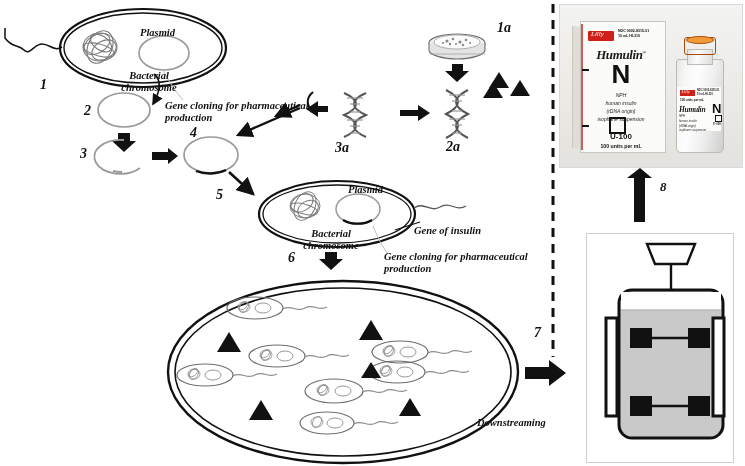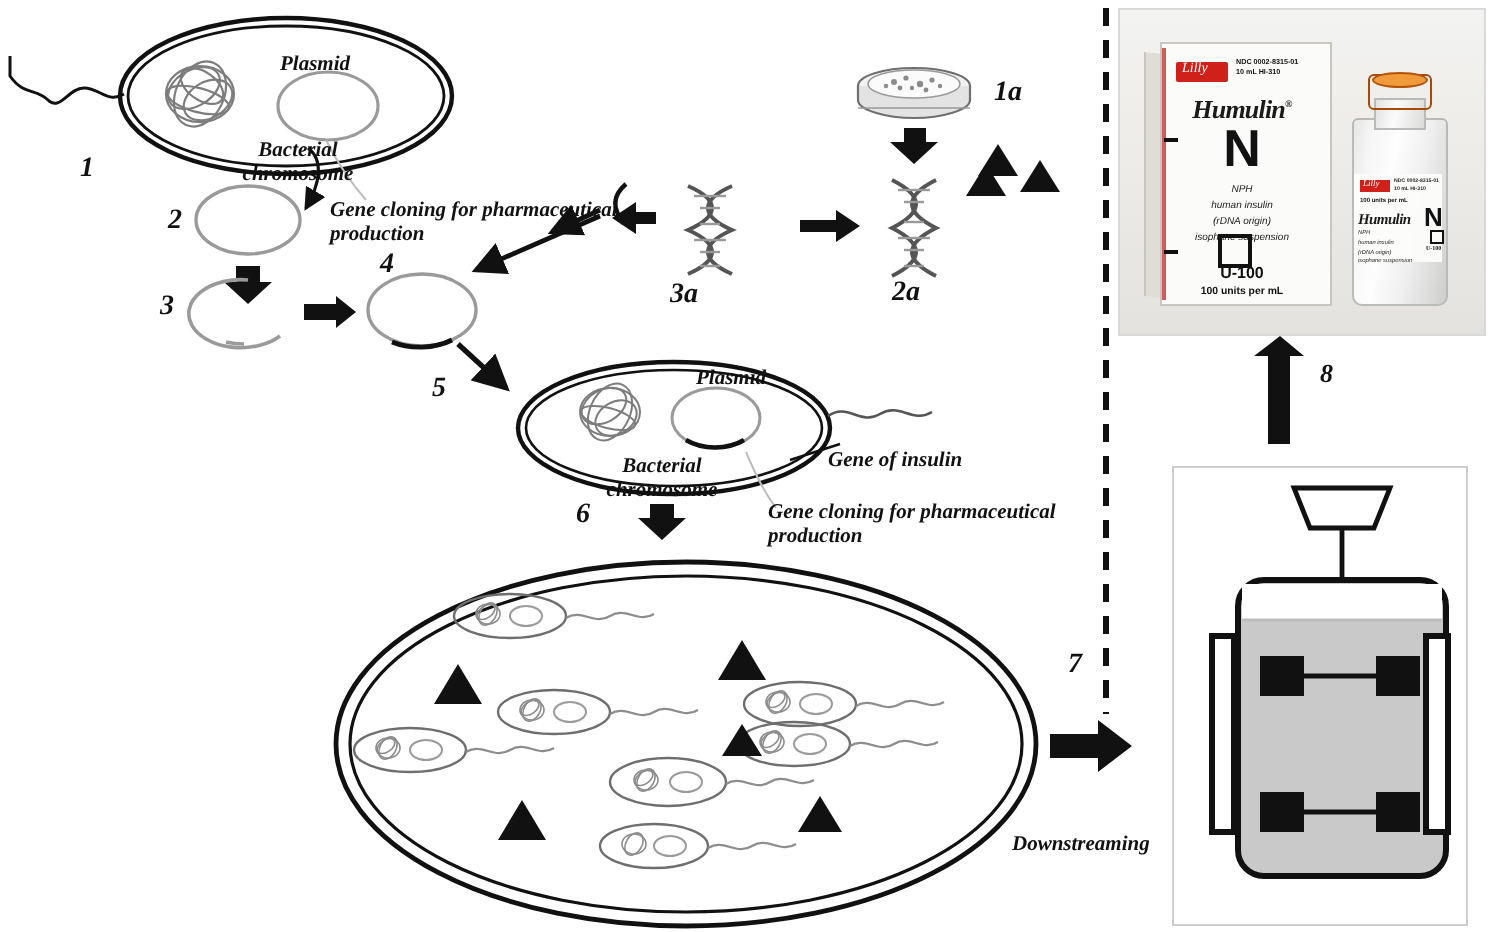--- a/index.html
+++ b/index.html
@@ -393,21 +393,21 @@
   </div>
 
   <div class="lbl num" style="left:40px;top:77px;">1</div>
   <div class="lbl num" style="left:84px;top:103px;">2</div>
   <div class="lbl num" style="left:80px;top:146px;">3</div>
   <div class="lbl num" style="left:190px;top:125px;">4</div>
   <div class="lbl num" style="left:216px;top:187px;">5</div>
   <div class="lbl num" style="left:288px;top:250px;">6</div>
   <div class="lbl num" style="left:534px;top:325px;">7</div>
   <div class="lbl num" style="left:660px;top:180px;font-size:13px;">8</div>
-  <div class="lbl num" style="left:497px;top:39px;">1a</div>
+  <div class="lbl num" style="left:497px;top:20px;">1a</div>
   <div class="lbl num" style="left:446px;top:139px;">2a</div>
   <div class="lbl num" style="left:335px;top:140px;">3a</div>
 
   <div class="lbl cap" style="left:140px;top:27px;">Plasmid</div>
   <div class="lbl cap" style="left:99px;top:70px;width:100px;text-align:center;">
     <span>Bacterial</span><br>
     <span>chromosome</span>
   </div>
   <div class="lbl cap" style="left:165px;top:100px;width:180px;">
     <span>Gene cloning for pharmaceutical</span><br>
@@ -417,14 +417,14 @@
   <div class="lbl cap" style="left:348px;top:184px;">Plasmid</div>
   <div class="lbl cap" style="left:283px;top:228px;width:96px;text-align:center;">
     <span>Bacterial</span><br>
     <span>chromosome</span>
   </div>
   <div class="lbl cap" style="left:414px;top:225px;">Gene of insulin</div>
   <div class="lbl cap" style="left:384px;top:251px;width:190px;">
     <span>Gene cloning for pharmaceutical</span><br>
     <span>production</span>
   </div>
-  <div class="lbl cap" style="left:506px;top:417px;text-align:right;">Downstreaming</div>
+  <div class="lbl cap" style="left:477px;top:417px;text-align:right;">Downstreaming</div>
 </div>
 
 </body></html>

